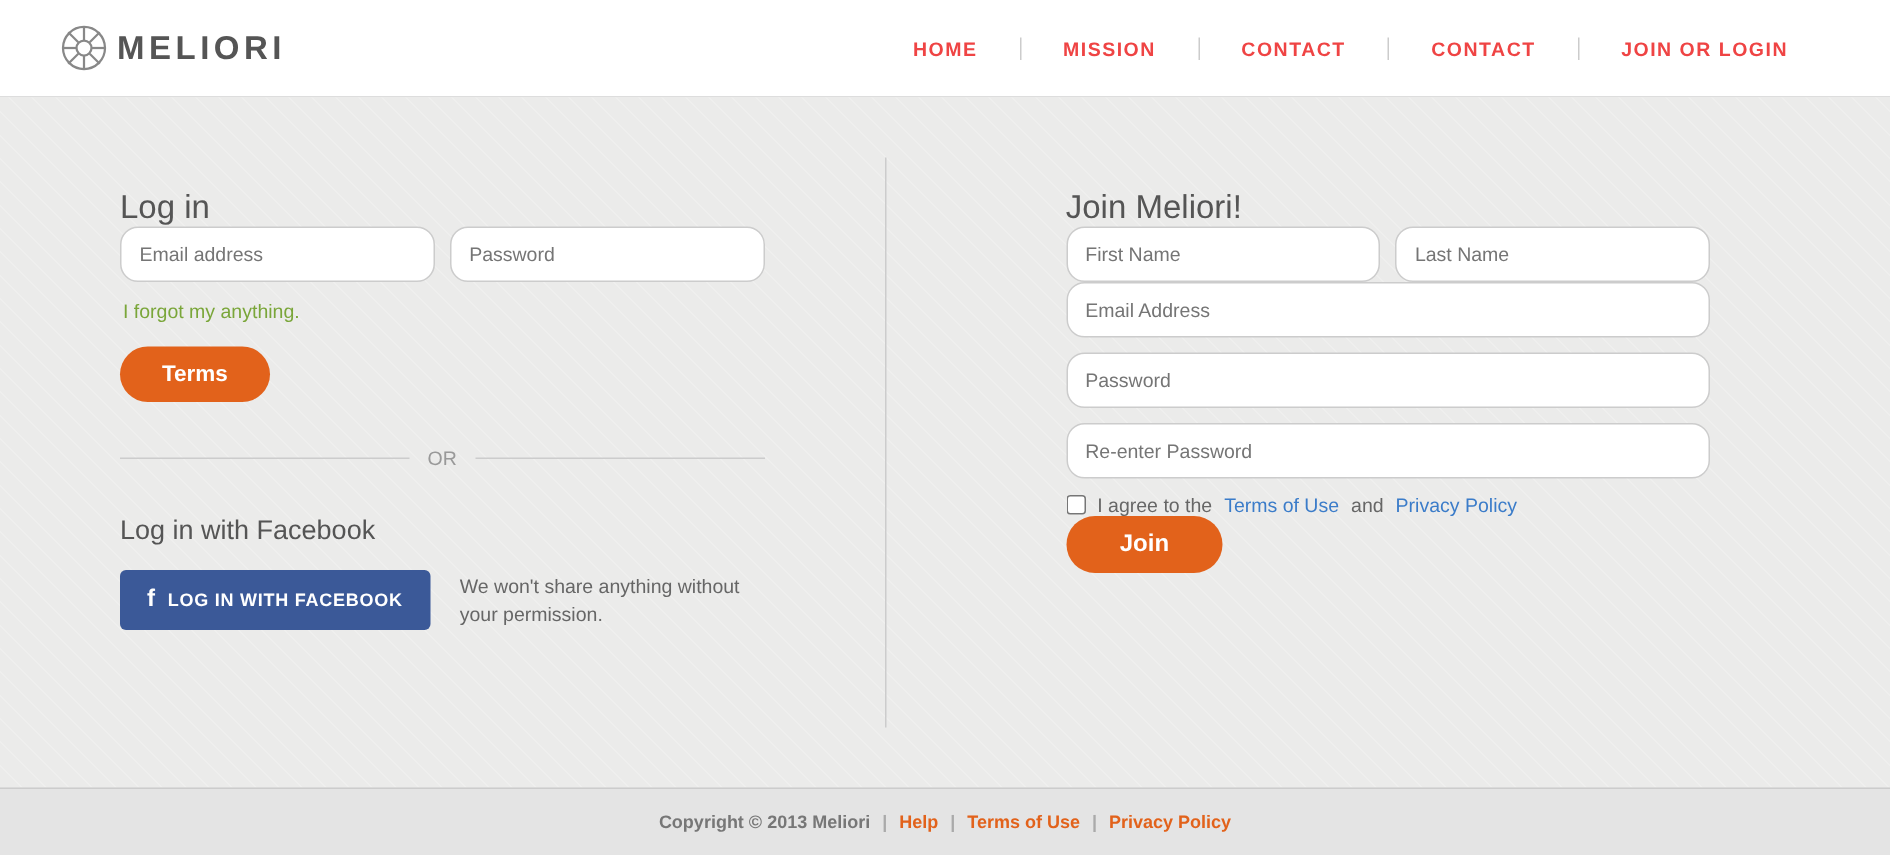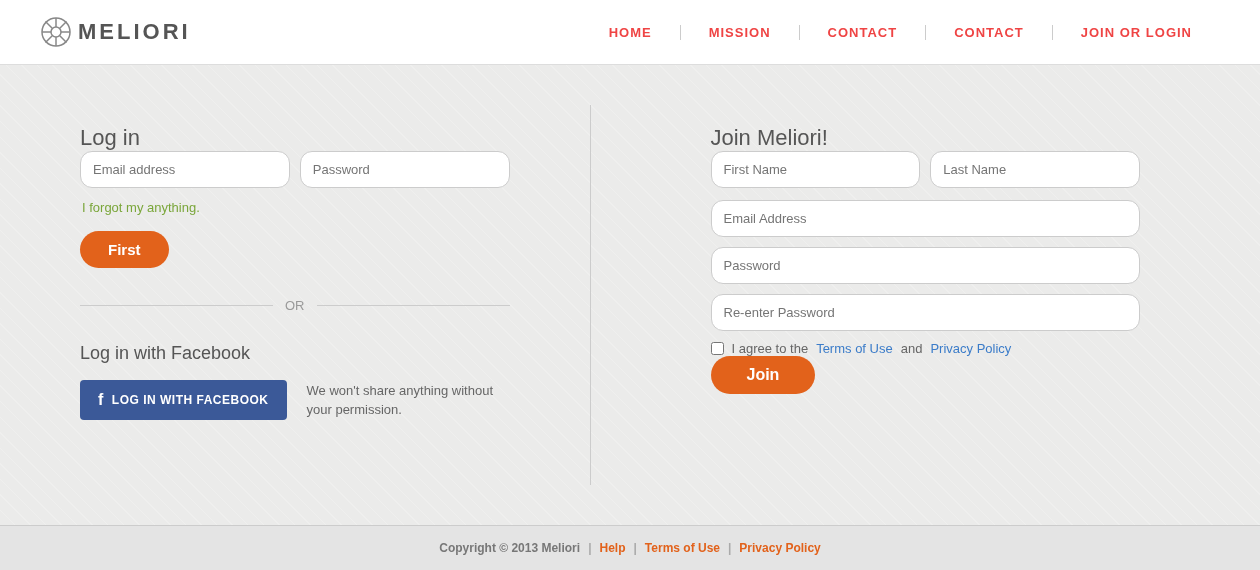--- a/index.html
+++ b/index.html
@@ -198,21 +198,21 @@
     .fb-note {
       font-size: 13px;
       color: #666;
       line-height: 1.5;
     }
 
     
     .join-grid {
       display: flex;
       gap: 10px;
-      margin-bottom: 12px;
+      margin-bottom: 0;
     }
     .join-grid .input-field {
       flex: 1;
     }
 
     .join-input-wrap {
       margin-bottom: 10px;
     }
 
     .terms-row {
@@ -300,21 +300,21 @@
     <h2 class="section-title">Log in</h2>
 
     <div class="login-row">
       <input class="input-field" type="text" placeholder="Email address" style="">
       <input class="input-field" type="password" placeholder="Password" style="">
     </div>
 
     <a class="forgot-link" href="#">I forgot my anything.</a>
 
 
-    <button class="login-btn">First</button>
+    <button class="login-btn">Terms</button>
 
     <div class="or-divider">
       <span>OR</span>
     </div>
 
     <h3 class="facebook-section-title">Log in with Facebook</h3>
 
     <div class="facebook-row">
       <button class="fb-btn">
         <span class="fb-icon">f</span>

